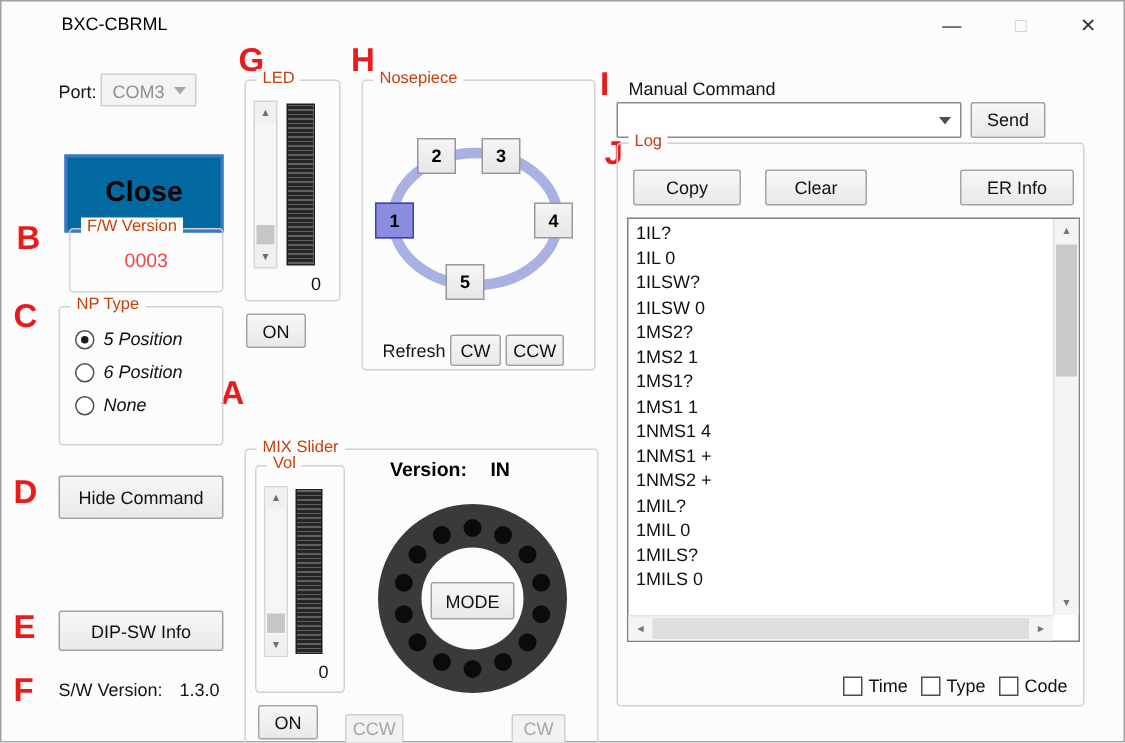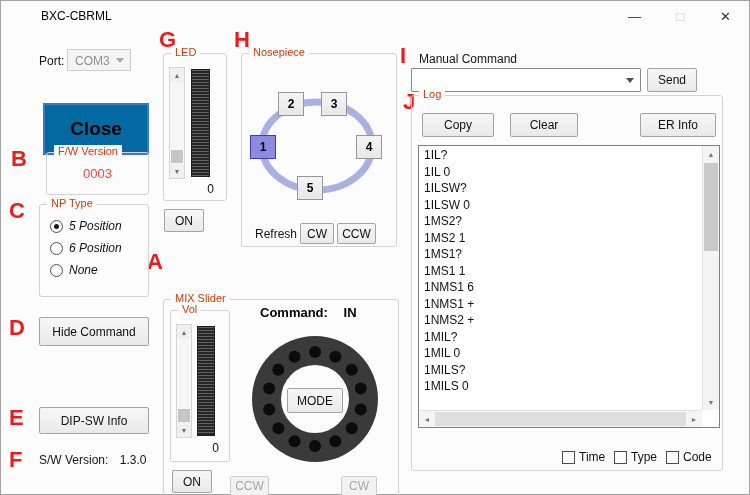--- a/index.html
+++ b/index.html
@@ -162,21 +162,21 @@
         <div class="sb-ar up">▲</div>
         <div class="sb-thumb" style="bottom:15px;height:13px;"></div>
         <div class="sb-ar dn">▼</div>
       </div>
       <div class="level" style="left:26px;top:15px;width:18px;height:110px;"></div>
       <div class="slider-val" style="right:10px;top:130px;">0</div>
     </div>
     <button class="btn" style="left:8px;top:170px;width:40px;height:23px;">ON</button>
 
     <div class="pos-text" style="left:96px;top:5px;">
-      <span>Command:</span>
+      <span>Version:</span>
       <span style="margin-left:12px;">IN</span>
     </div>
 
     <svg width="130" height="130" style="position:absolute;left:86px;top:34px;">
       <circle cx="65" cy="65" r="63" fill="#3a3a3a"></circle>
       <circle cx="65" cy="65" r="34" fill="#fcfcfc"></circle>
       <circle cx="65" cy="18" r="6" fill="#0b0b0b"></circle>
       <circle cx="85.4" cy="22.7" r="6" fill="#0b0b0b"></circle>
       <circle cx="101.7" cy="35.7" r="6" fill="#0b0b0b"></circle>
       <circle cx="110.8" cy="54.5" r="6" fill="#0b0b0b"></circle>
@@ -213,21 +213,21 @@
     <div class="listbox" style="left:6px;top:49px;width:302px;height:283px;">
       <div class="log-lines">
         <div class="log-line">1IL?</div>
         <div class="log-line">1IL 0</div>
         <div class="log-line">1ILSW?</div>
         <div class="log-line">1ILSW 0</div>
         <div class="log-line">1MS2?</div>
         <div class="log-line">1MS2 1</div>
         <div class="log-line">1MS1?</div>
         <div class="log-line">1MS1 1</div>
-        <div class="log-line">1NMS1 6</div>
+        <div class="log-line">1NMS1 4</div>
         <div class="log-line">1NMS1 +</div>
         <div class="log-line">1NMS2 +</div>
         <div class="log-line">1MIL?</div>
         <div class="log-line">1MIL 0</div>
         <div class="log-line">1MILS?</div>
         <div class="log-line">1MILS 0</div>
       </div>
       <div class="lb-vscroll">
         <div class="ar" style="top:0;">▲</div>
         <div class="thumb"></div>

